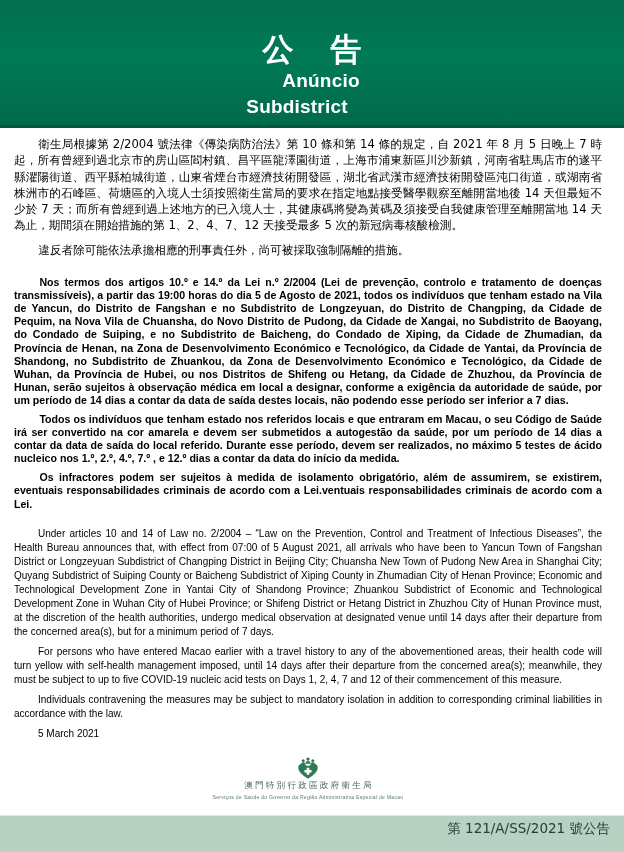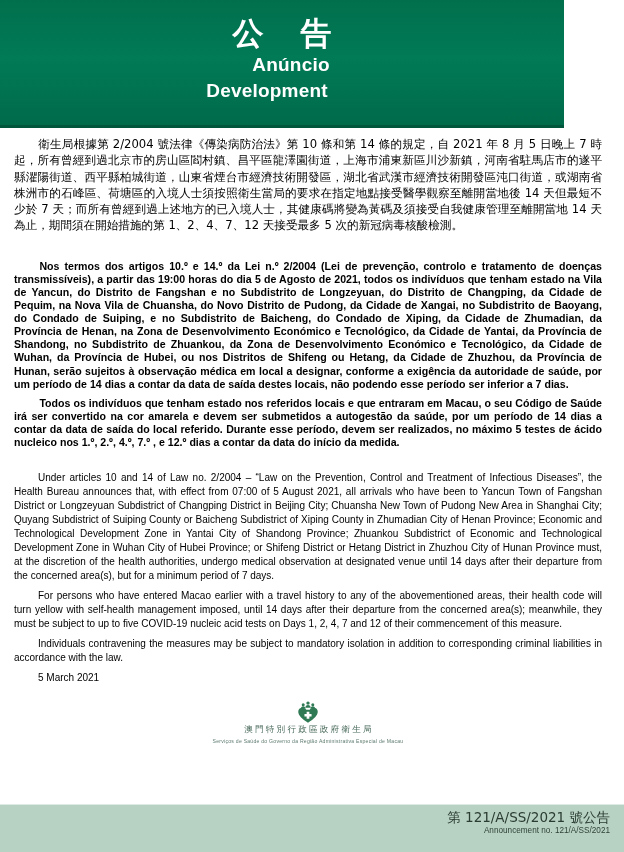--- a/index.html
+++ b/index.html
@@ -11,30 +11,30 @@
     width: 624px;
     height: 852px;
     font-family: "Liberation Sans", sans-serif;
     color: #000000;
     overflow: hidden;
     position: relative;
   }
 
   
   .header-band {
-    width: 564px;
+    width: 624px;
     height: 128px;
     background: #00754f;
     background: linear-gradient(to bottom, #016f4c 0%, #017a56 45%, #006a49 100%);
     box-sizing: border-box;
     display: flex;
     flex-direction: column;
     align-items: center;
     justify-content: flex-start;
-    padding-top: 16px;
+    padding-top: 32px;
     position: relative;
   }
   .header-band::after {
     content: "";
     position: absolute;
     left: 0; right: 0; bottom: 0;
     height: 3px;
     background: rgba(0,0,0,0.18);
   }
   .title-zh {
@@ -138,21 +138,21 @@
     color: #5d7a6d;
     margin-top: 2px;
   }
 
   
   .footer-band {
     position: absolute;
     left: 0;
     bottom: 0;
     width: 624px;
-    height: 48px;
+    height: 37px;
     background: #b7d2c3;
     box-sizing: border-box;
     padding: 5px 14px 0 0;
     text-align: right;
   }
   .footer-band::before {
     content: "";
     position: absolute;
     left: 0; right: 0; top: 0;
     height: 1px;
@@ -169,38 +169,40 @@
     color: #2f4138;
     line-height: 10.6px;
   }
 </style>
 </head>
 <body>
 
 <div class="header-band">
   <div class="title-zh">公 告</div>
   <div class="title-pt">Anúncio</div>
-  <div class="title-en">Development</div>
+  <div class="title-en">Subdistrict</div>
 </div>
 
 <div class="doc-body">
 
   <div class="zh-block">
     <p>衛生局根據第 2/2004 號法律《傳染病防治法》第 10 條和第 14 條的規定，自 2021 年 8 月 5 日晚上 7 時起，所有曾經到過北京市的房山區閻村鎮、昌平區龍澤園街道，上海市浦東新區川沙新鎮，河南省駐馬店市的遂平縣灈陽街道、西平縣柏城街道，山東省煙台市經濟技術開發區，湖北省武漢市經濟技術開發區沌口街道，或湖南省株洲市的石峰區、荷塘區的入境人士須按照衛生當局的要求在指定地點接受醫學觀察至離開當地後 14 天但最短不少於 7 天；而所有曾經到過上述地方的已入境人士，其健康碼將變為黃碼及須接受自我健康管理至離開當地 14 天為止，期間須在開始措施的第 1、2、4、7、12 天接受最多 5 次的新冠病毒核酸檢測。</p>
     <div class="zh-gap"></div>
+    <p>違反者除可能依法承擔相應的刑事責任外，尚可被採取強制隔離的措施。</p>
     <div class="zh-gap"></div>
   </div>
 
   <div class="gap-sm"></div>
 
   <div class="pt-block">
     <p>Nos termos dos artigos 10.º e 14.º da Lei n.º 2/2004 (Lei de prevenção, controlo e tratamento de doenças transmissíveis), a partir das 19:00 horas do dia 5 de Agosto de 2021, todos os indivíduos que tenham estado na Vila de Yancun, do Distrito de Fangshan e no Subdistrito de Longzeyuan, do Distrito de Changping, da Cidade de Pequim, na Nova Vila de Chuansha, do Novo Distrito de Pudong, da Cidade de Xangai, no Subdistrito de Baoyang, do Condado de Suiping, e no Subdistrito de Baicheng, do Condado de Xiping, da Cidade de Zhumadian, da Província de Henan, na Zona de Desenvolvimento Económico e Tecnológico, da Cidade de Yantai, da Província de Shandong, no Subdistrito de Zhuankou, da Zona de Desenvolvimento Económico e Tecnológico, da Cidade de Wuhan, da Província de Hubei, ou nos Distritos de Shifeng ou Hetang, da Cidade de Zhuzhou, da Província de Hunan, serão sujeitos à observação médica em local a designar, conforme a exigência da autoridade de saúde, por um período de 14 dias a contar da data de saída destes locais, não podendo esse período ser inferior a 7 dias.</p>
     <div class="gap-xs"></div>
     <p>Todos os indivíduos que tenham estado nos referidos locais e que entraram em Macau, o seu Código de Saúde irá ser convertido na cor amarela e devem ser submetidos a autogestão da saúde, por um período de 14 dias a contar da data de saída do local referido. Durante esse período, devem ser realizados, no máximo 5 testes de ácido nucleico nos 1.º, 2.º, 4.º, 7.º , e 12.º dias a contar da data do início da medida.</p>
     <div class="gap-xs"></div>
+    <p>Os infractores podem ser sujeitos à medida de isolamento obrigatório, além de assumirem, se existirem, eventuais responsabilidades criminais de acordo com a Lei.ventuais responsabilidades criminais de acordo com a Lei.</p>
     <div class="gap-xs"></div>
   </div>
 
   <div class="gap-sm"></div>
 
   <div class="en-block">
     <p>Under articles 10 and 14 of Law no. 2/2004 – “Law on the Prevention, Control and Treatment of Infectious Diseases”, the Health Bureau announces that, with effect from 07:00 of 5 August 2021, all arrivals who have been to Yancun Town of Fangshan District or Longzeyuan Subdistrict of Changping District in Beijing City; Chuansha New Town of Pudong New Area in Shanghai City; Quyang Subdistrict of Suiping County or Baicheng Subdistrict of Xiping County in Zhumadian City of Henan Province; Economic and Technological Development Zone in Yantai City of Shandong Province; Zhuankou Subdistrict of Economic and Technological Development Zone in Wuhan City of Hubei Province; or Shifeng District or Hetang District in Zhuzhou City of Hunan Province must, at the discretion of the health authorities, undergo medical observation at designated venue until 14 days after their departure from the concerned area(s), but for a minimum period of 7 days.</p>
     <div class="gap-xs"></div>
     <p>For persons who have entered Macao earlier with a travel history to any of the abovementioned areas, their health code will turn yellow with self-health management imposed, until 14 days after their departure from the concerned area(s); meanwhile, they must be subject to up to five COVID-19 nucleic acid tests on Days 1, 2, 4, 7 and 12 of their commencement of this measure.</p>
     <div class="gap-xs"></div>
@@ -225,14 +227,13 @@
       </svg>
     </div>
     <div class="sign-zh">澳門特別行政區政府衛生局</div>
     <div class="sign-pt">Serviços de Saúde do Governo da Região Administrativa Especial de Macau</div>
   </div>
 
 </div>
 
 <div class="footer-band">
   <div class="ref-zh">第 121/A/SS/2021 號公告</div>
-  <div class="ref-en">Announcement no. 121/A/SS/2021</div>
 </div>
 
 </body></html>

